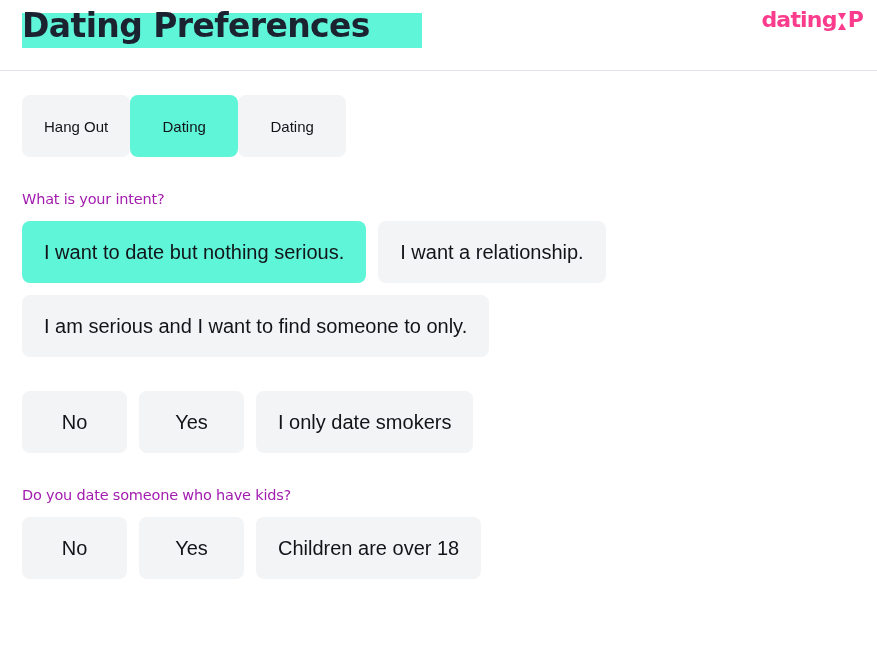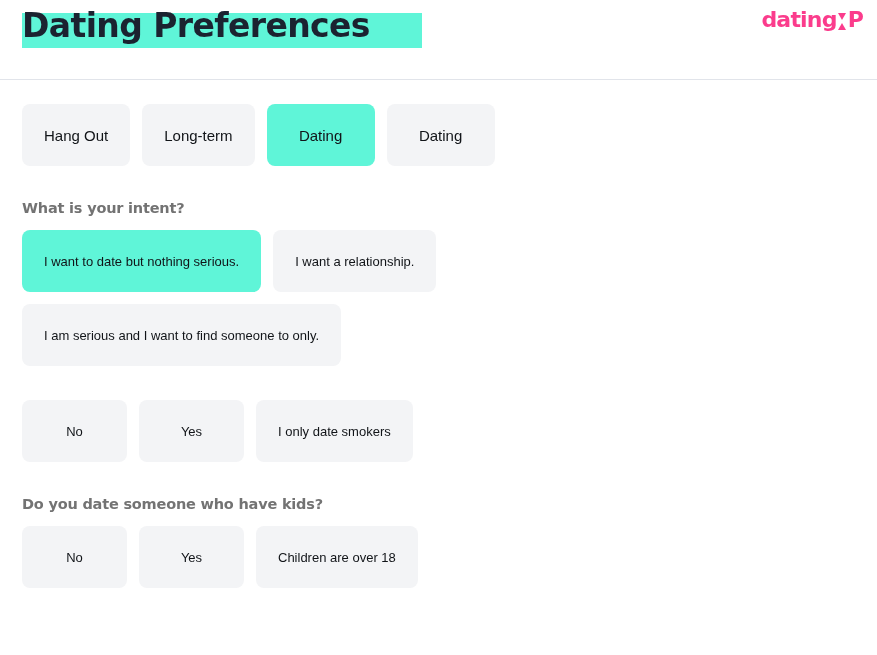--- a/index.html
+++ b/index.html
@@ -13,21 +13,21 @@
   body {
     background: #ffffff;
     font-family: "Liberation Sans", sans-serif;
     color: #111418;
     -webkit-font-smoothing: antialiased;
   }
 
   
   .header {
     position: relative;
-    height: 80px;
+    height: 71px;
     border-bottom: 1px solid #e1e4ea;
   }
 
   .page-title {
     position: absolute;
     left: 22px;
     top: 4px;
     font-family: "DejaVu Sans", sans-serif;
     font-weight: 700;
     font-size: 33px;
@@ -91,21 +91,20 @@
     border-bottom: 7px solid #fb3c8c;
   }
 
   
   .content {
     padding: 0 22px;
   }
 
   .tabs-row {
     display: flex;
-    gap: 12px;
     margin-top: 24px;
   }
 
   .tab {
     background: #f3f4f6;
     border: none;
     border-radius: 8px;
     height: 62px;
     min-width: 108px;
     padding: 0 22px;
@@ -122,44 +121,44 @@
   .tab.selected {
     background: #5ff5d8;
   }
 
   .section {
     margin-top: 34px;
   }
 
   .section-heading {
     font-family: "DejaVu Sans", sans-serif;
-    font-weight: 700;
+    font-weight: 400;
     font-size: 14.5px;
     letter-spacing: -0.2px;
-    color: #737373;
+    color: #a21caf;
     margin-bottom: 14px;
   }
 
   .options-row {
     display: flex;
     gap: 12px;
     margin-bottom: 12px;
     flex-wrap: nowrap;
   }
 
   .options-row:last-child { margin-bottom: 0; }
 
   .option {
     background: #f3f4f6;
     border: none;
     border-radius: 8px;
     height: 62px;
     padding: 0 22px;
     font-family: "Liberation Sans", sans-serif;
-    font-size: 13px;
+    font-size: 20px;
     color: #111418;
     display: flex;
     align-items: center;
     justify-content: center;
     cursor: pointer;
     white-space: nowrap;
   }
 
   .option.selected {
     background: #5ff5d8;
@@ -182,21 +181,20 @@
       <span class="tri-down"></span>
       <span class="tri-up"></span>
     </span>
     <span class="brand-word">P</span>
   </div>
 </div>
 
 <div class="content">
   <div class="tabs-row">
       <button class="tab">Hang Out</button>
-      <button class="tab">Long-term</button>
       <button class="tab selected">Dating</button>
       <button class="tab">Dating</button>
     </div>
   <div>
       <div class="section">
         <div class="section-heading">What is your intent?</div>
         <div class="options-row">
           <button class="option selected">I want to date but nothing serious.</button>
           <button class="option">I want a relationship.</button>
         </div>

